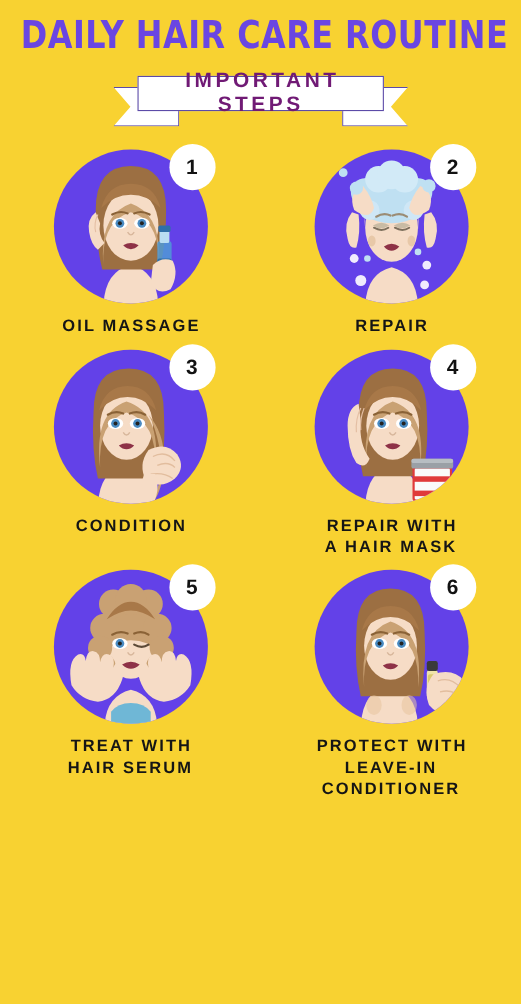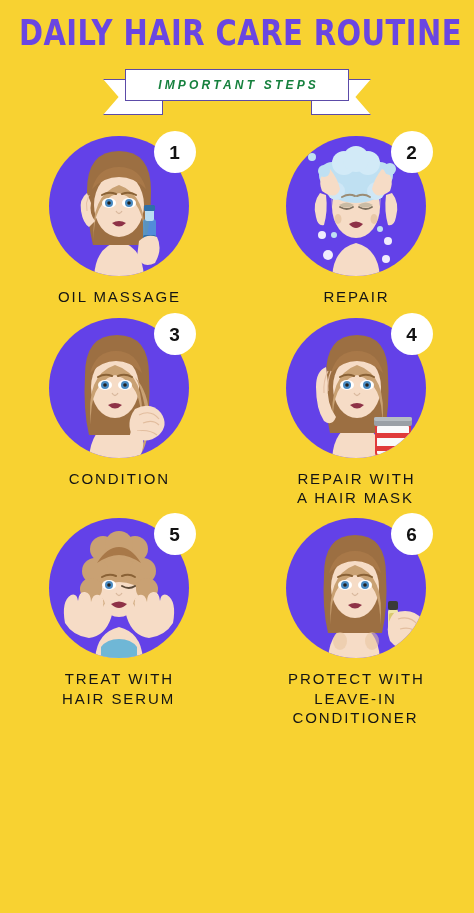--- a/index.html
+++ b/index.html
@@ -62,26 +62,25 @@
     width: 222px;
     height: 30px;
     background: #ffffff;
     border: 1.8px solid #5C4BA8;
     display: flex;
     align-items: center;
     justify-content: center;
     z-index: 2;
   }
   #ribbon-label {
-    color: #15803d;
-    font-size: 12px;
+    color: #701a75;
+    font-size: 19px;
     font-weight: bold;
     letter-spacing: 3.2px;
     text-indent: 3.2px;
-    font-style: italic;
   }
 
   
   #steps-grid {
     margin-top: 20px;
     display: grid;
     grid-template-columns: 1fr 1fr;
     row-gap: 6px;
   }
   .step-cell {
@@ -130,21 +129,21 @@
     top: 0;
     width: 160px;
     height: 150px;
     z-index: 4;
   }
 
   .caption {
     margin-top: 6px;
     color: #151515;
     font-size: 15px;
-    font-weight: normal;
+    font-weight: bold;
     letter-spacing: 1.9px;
     text-indent: 1.9px;
     line-height: 1.28;
     text-align: center;
     white-space: pre-line;
     min-height: 20px;
   }
 </style>
 </head>
 <body>

